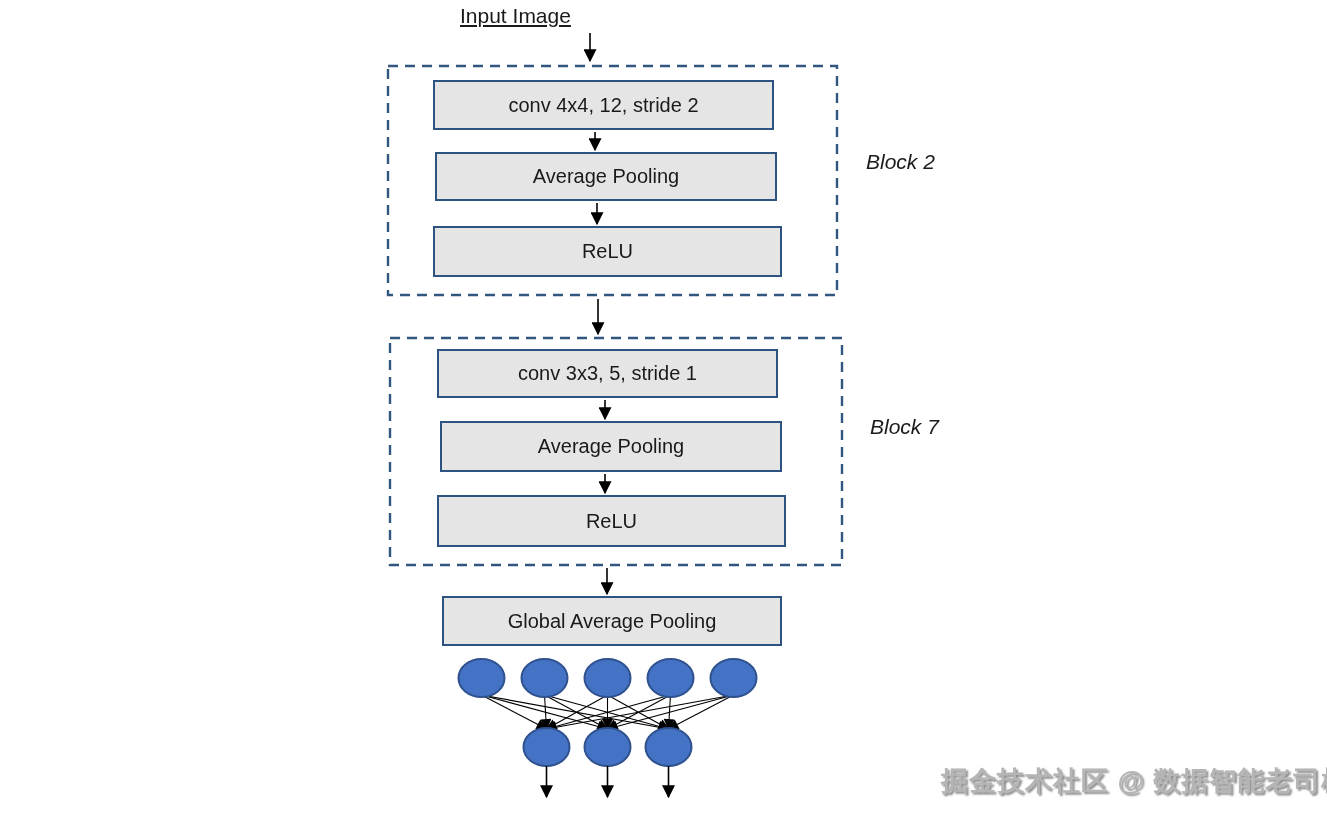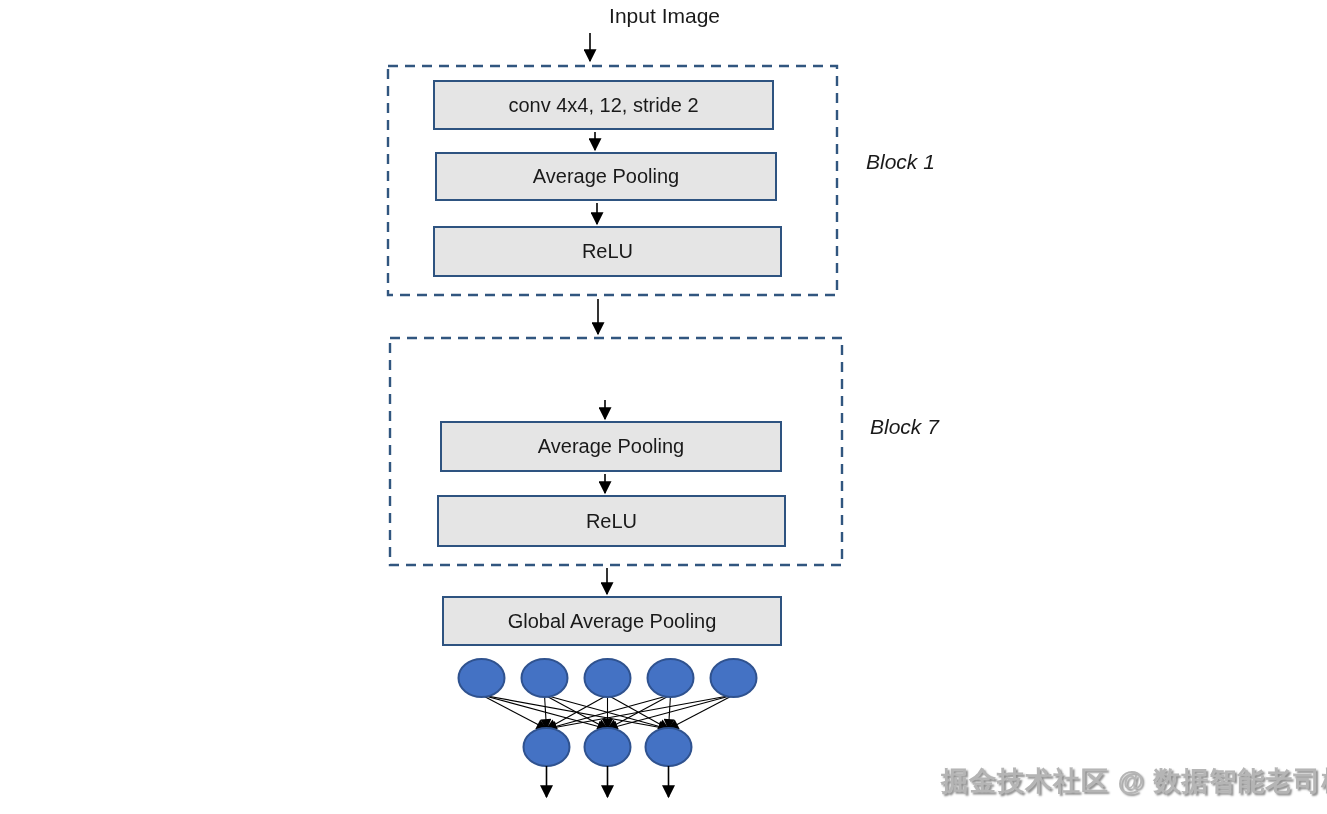--- a/index.html
+++ b/index.html
@@ -46,22 +46,23 @@
   }
 
   .free-label {
     position: absolute;
     color: var(--text);
     font-size: 21px;
     white-space: nowrap;
   }
   .input-label {
     width: 260px;
-    text-align: right;
+    text-align: left;
     font-size: 21px;
+    text-decoration: underline;
   }
   .block-label {
     font-style: italic;
     font-size: 21px;
   }
   .watermark {
     position: absolute;
     font-size: 27px;
     font-weight: bold;
     letter-spacing: 1px;
@@ -129,23 +130,24 @@
         <line x1="668.5" y1="766" x2="668.5" y2="797" class="flow-line" marker-end="url(#arrowMain)"></line>
       </g>
   </svg>
 
   <div class="free-label input-label" style="left:460px; top:4px;">Input Image</div>
 
   <div class="layer-box" style="left:433px; top:80px;  width:341px; height:50px;">conv 4x4, 12, stride 2</div>
   <div class="layer-box" style="left:435px; top:152px; width:342px; height:49px;">Average Pooling</div>
   <div class="layer-box" style="left:433px; top:226px; width:349px; height:51px;">ReLU</div>
 
+  <div class="layer-box" style="left:437px; top:349px; width:341px; height:49px;">conv 3x3, 5, stride 1</div>
   <div class="layer-box" style="left:440px; top:421px; width:342px; height:51px;">Average Pooling</div>
   <div class="layer-box" style="left:437px; top:495px; width:349px; height:52px;">ReLU</div>
 
   <div class="layer-box" style="left:442px; top:596px; width:340px; height:50px;text-align:right;">Global Average Pooling</div>
 
-  <div class="free-label block-label" style="left:866px; top:150px;">Block 1</div>
+  <div class="free-label block-label" style="left:866px; top:150px;">Block 2</div>
   <div class="free-label block-label" style="left:870px; top:415px;">Block 7</div>
 
   <div class="watermark" style="left:941px; top:763px;">掘金技术社区 @ 数据智能老司机</div>
 
 </div>
 
 </body></html>

